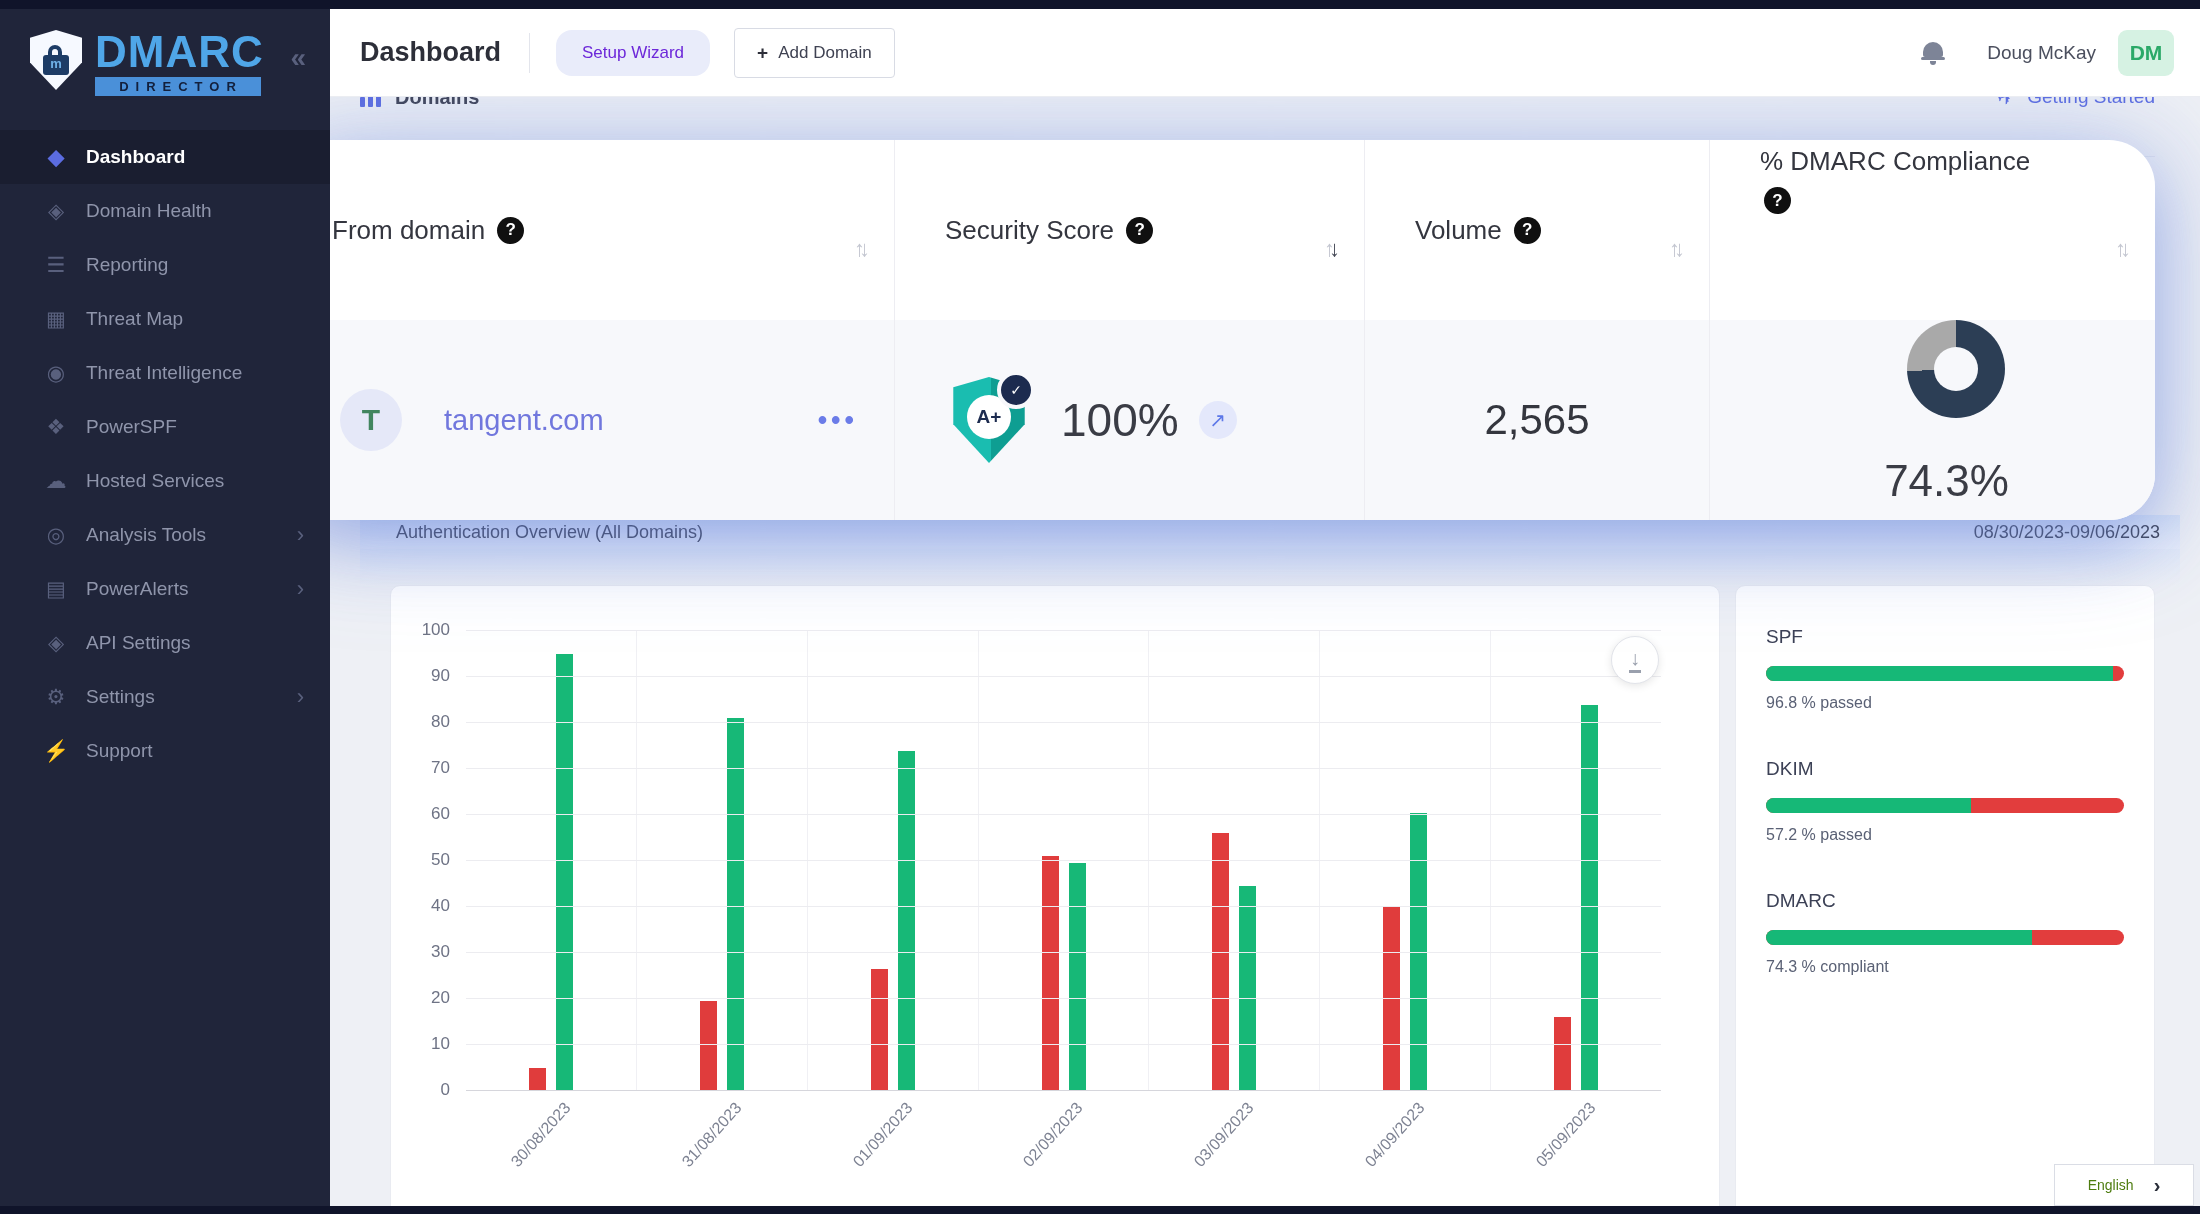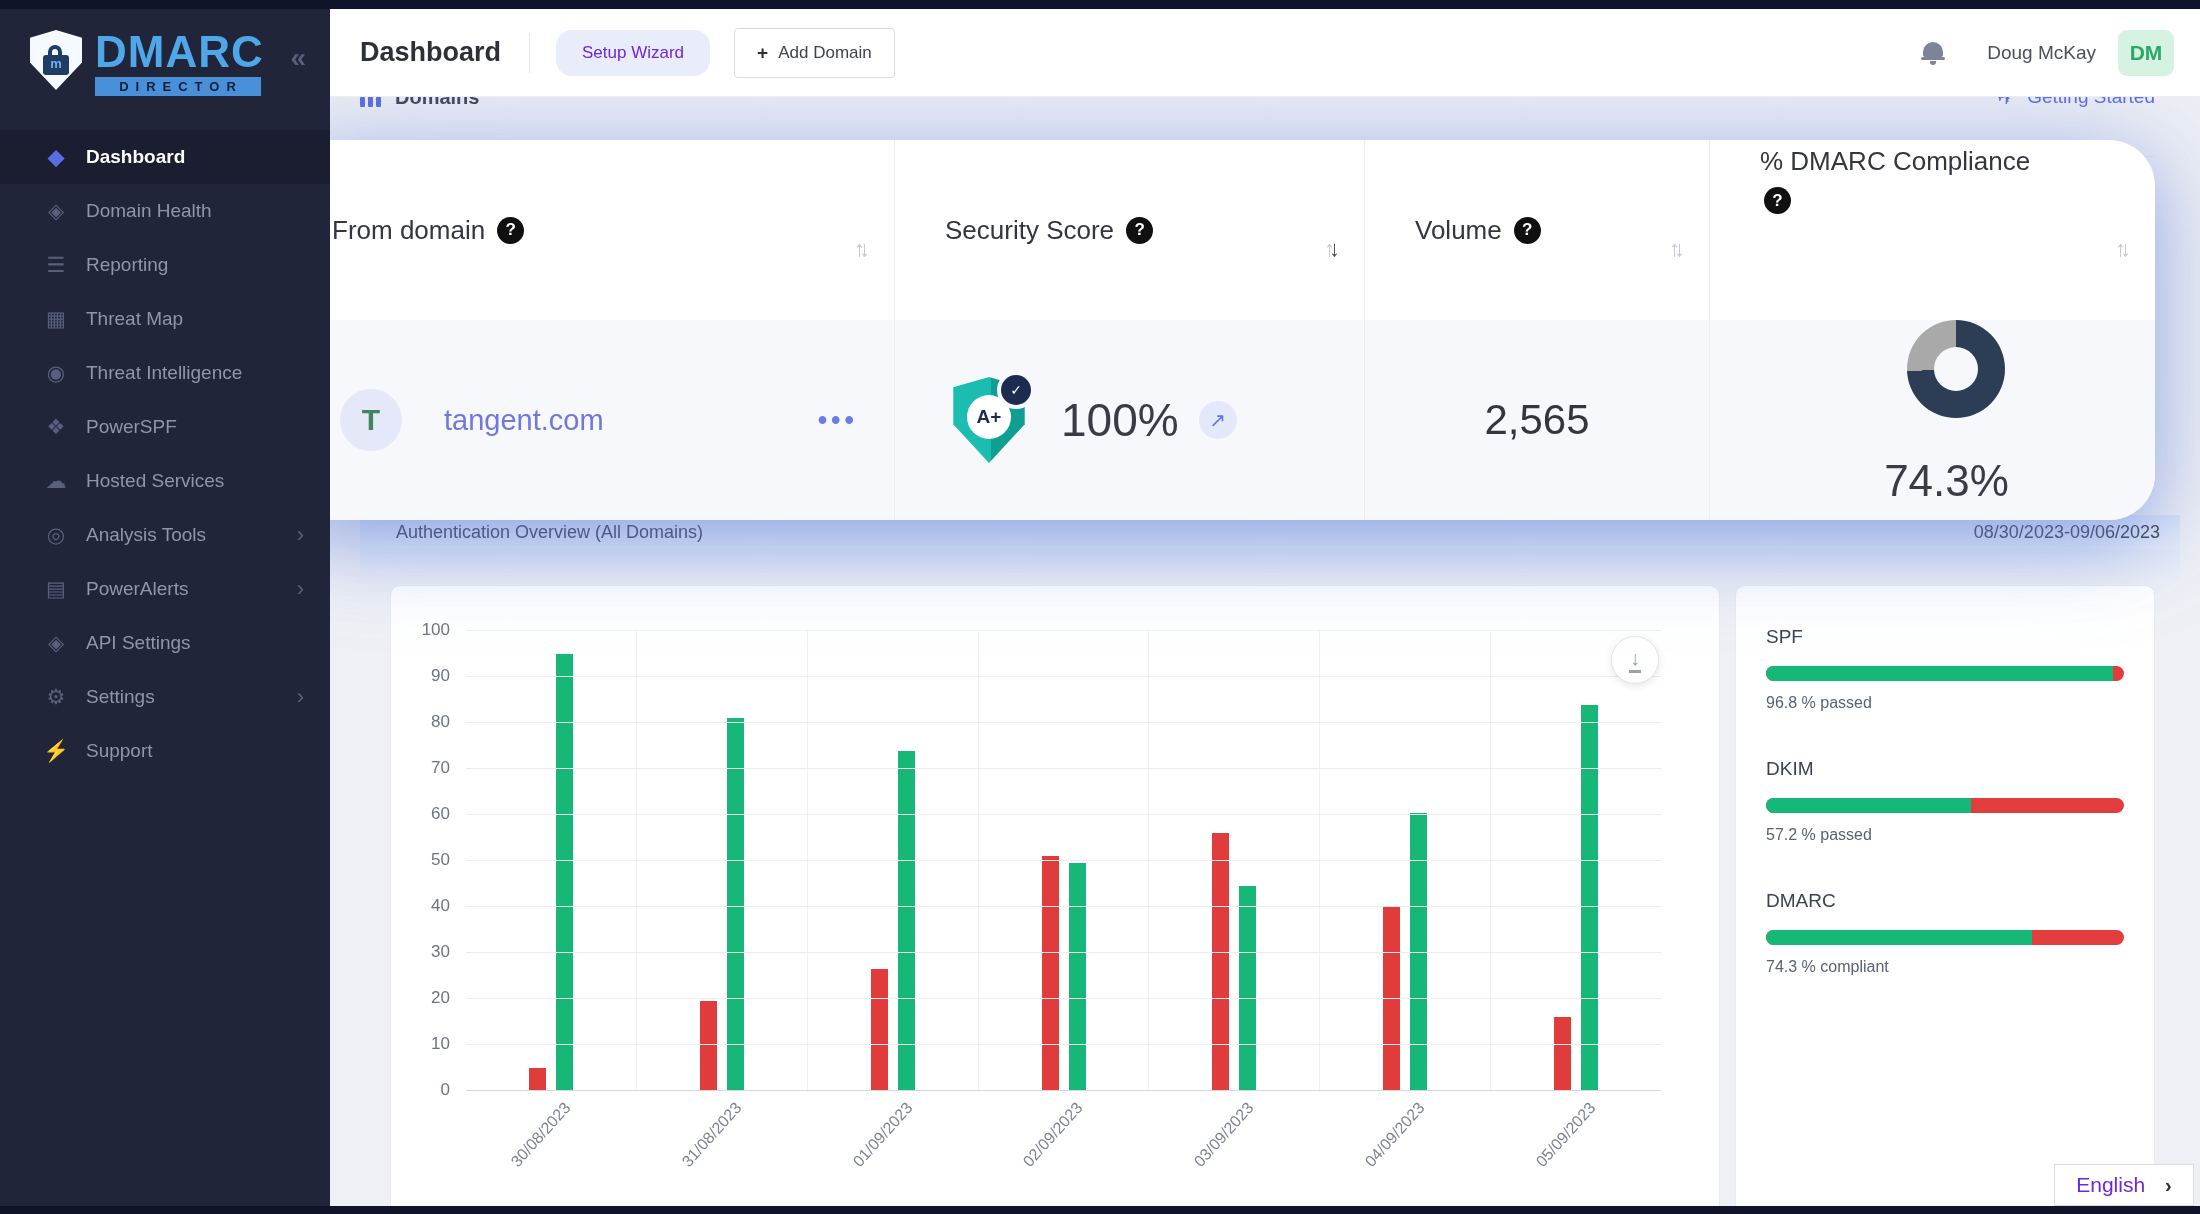--- a/index.html
+++ b/index.html
@@ -145,21 +145,21 @@
       border:1px solid #e9ebf1;border-radius:10px;z-index:7;box-sizing:border-box;padding:40px 30px;}
   .stat{margin-bottom:46px;}
   .stat-label{font-size:19px;color:#3c4156;margin-bottom:18px;}
   .stat-bar{height:15px;border-radius:8px;background:#e23d3d;overflow:hidden;position:relative;}
   .stat-fill{position:absolute;left:0;top:0;bottom:0;background:#16b877;}
   .stat-caption{font-size:16px;color:#5a6175;margin-top:13px;}
 
   
   .lang{position:absolute;right:6px;bottom:8px;width:138px;height:40px;background:#fff;border:1px solid #dadde5;
       display:flex;align-items:center;justify-content:center;gap:20px;z-index:70;cursor:pointer;}
-  .lang-label{font-size:21px;color:#6d28d9;}
+  .lang-label{font-size:14px;color:#4d7c0f;}
   .lang-chev{font-size:20px;color:#2b2f3a;font-weight:700;}
 </style>
 </head>
 <body>
 
 <div id="app">
   <div class="top-strip"></div>
 
   <div class="sidebar">
     <div class="logo-row">

